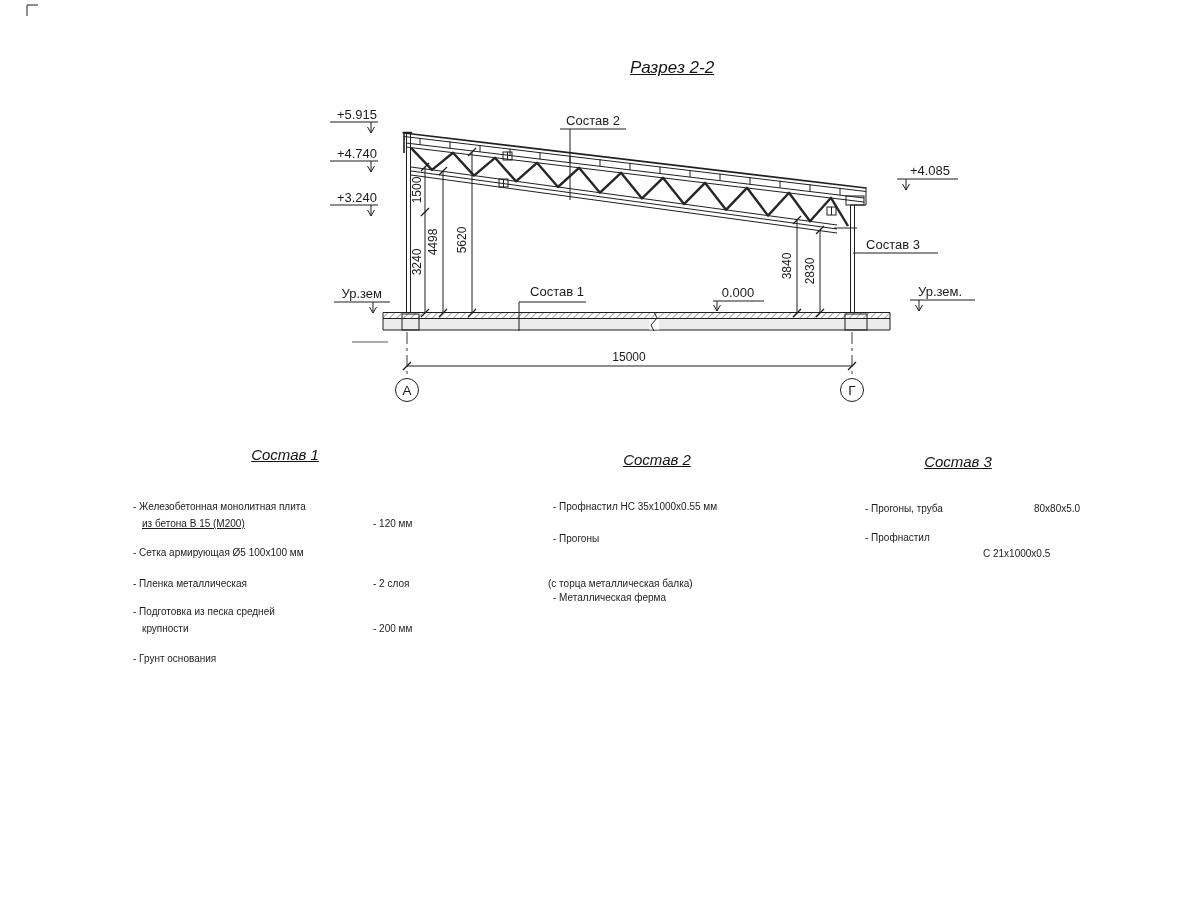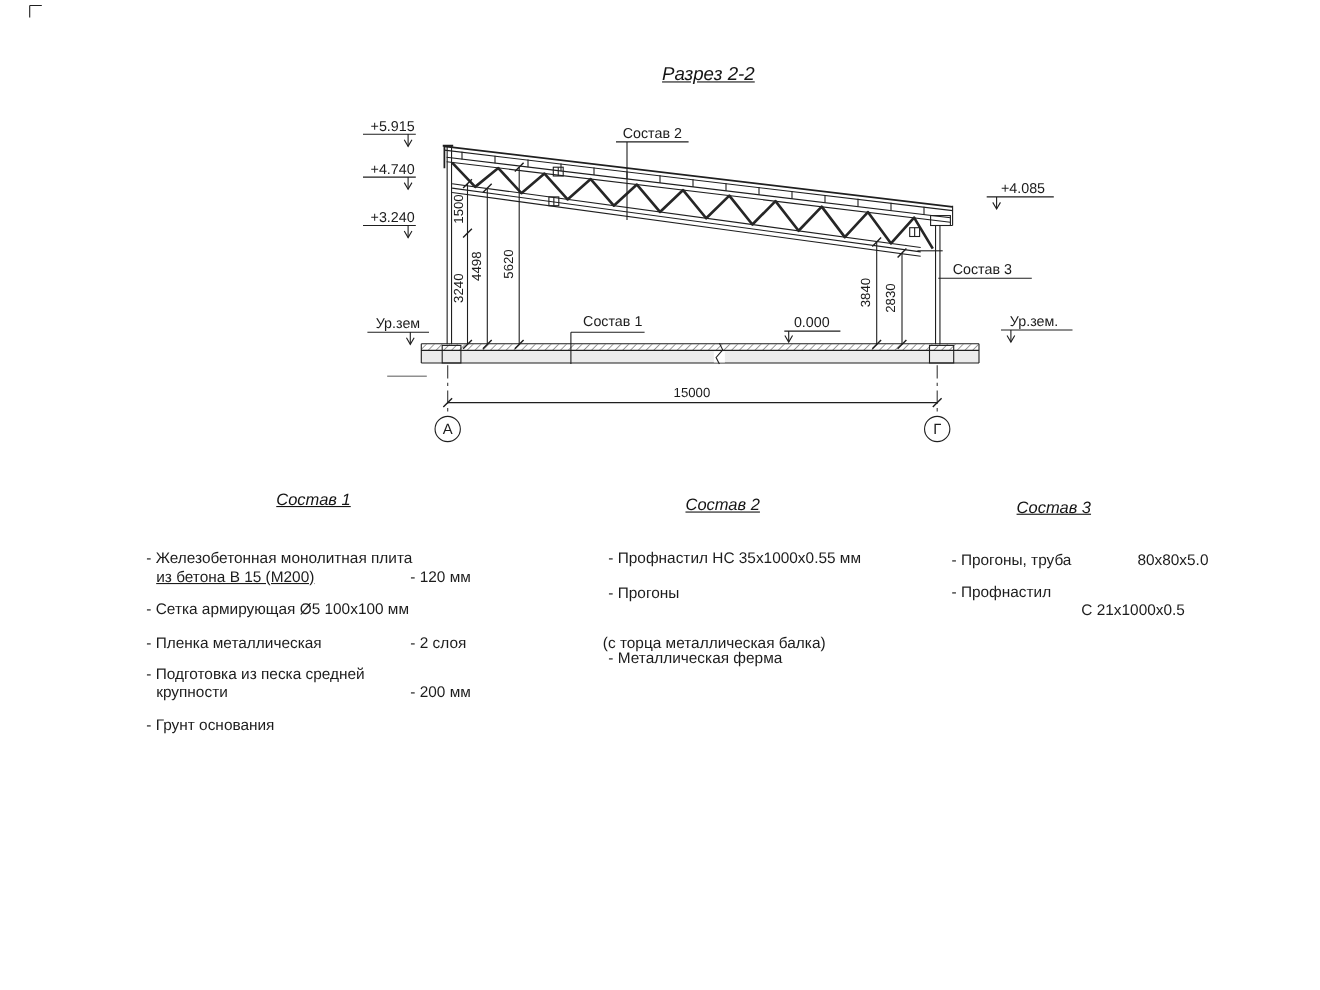--- a/index.html
+++ b/index.html
@@ -9,39 +9,39 @@
   }
   .drawing-title{
     position:absolute;font-size:17px;font-style:italic;text-decoration:underline;
     text-align:center;white-space:nowrap;color:#141414;
   }
   .legend-header{
     position:absolute;font-size:15px;font-style:italic;text-decoration:underline;
     text-align:center;white-space:nowrap;color:#141414;
   }
   .legend-text{
-    position:absolute;font-size:14px;line-height:16px;white-space:nowrap;color:#1c1c1c;
+    position:absolute;font-size:10px;line-height:16px;white-space:nowrap;color:#1c1c1c;
   }
   svg{position:absolute;left:0;top:0;}
   .ln{stroke:#1f1f1f;stroke-width:1;fill:none;}
   .ln2{stroke:#1f1f1f;stroke-width:1.6;fill:none;}
   .thick{stroke:#262626;stroke-width:2.4;fill:none;stroke-linejoin:round;}
   .axisln{stroke:#3a3a3a;stroke-width:1;fill:none;stroke-dasharray:12 4 3 4;}
   .slash{stroke:#1f1f1f;stroke-width:1.3;fill:none;}
   .dimtxt{font-size:12px;fill:#1c1c1c;}
   .marktxt{font-size:13px;fill:#1c1c1c;}
   .axistxt{font-size:13.5px;fill:#1c1c1c;}
   .graymark{stroke:#8f8f8f;stroke-width:1.5;fill:none;}
 </style>
 </head>
 <body>
 
 <div id="page">
 
-  <div class="drawing-title" style="left:544px;top:58px;width:200px;text-decoration:underline;">Разрез 2-2</div>
+  <div class="drawing-title" style="left:572px;top:58px;width:200px;text-decoration:underline;">Разрез 2-2</div>
 
   <svg width="1200" height="440" viewBox="0 0 1200 440">
     <defs>
       <pattern id="h1" patternUnits="userSpaceOnUse" width="5" height="5" patternTransform="rotate(45)">
         <line x1="0" y1="0" x2="0" y2="5" stroke="#4a4a4a" stroke-width="1"></line>
       </pattern>
       <pattern id="h2" patternUnits="userSpaceOnUse" width="3.5" height="3.5" patternTransform="rotate(45)">
         <line x1="0" y1="0" x2="0" y2="3.5" stroke="#333333" stroke-width="1.2"></line>
       </pattern>
     </defs>

